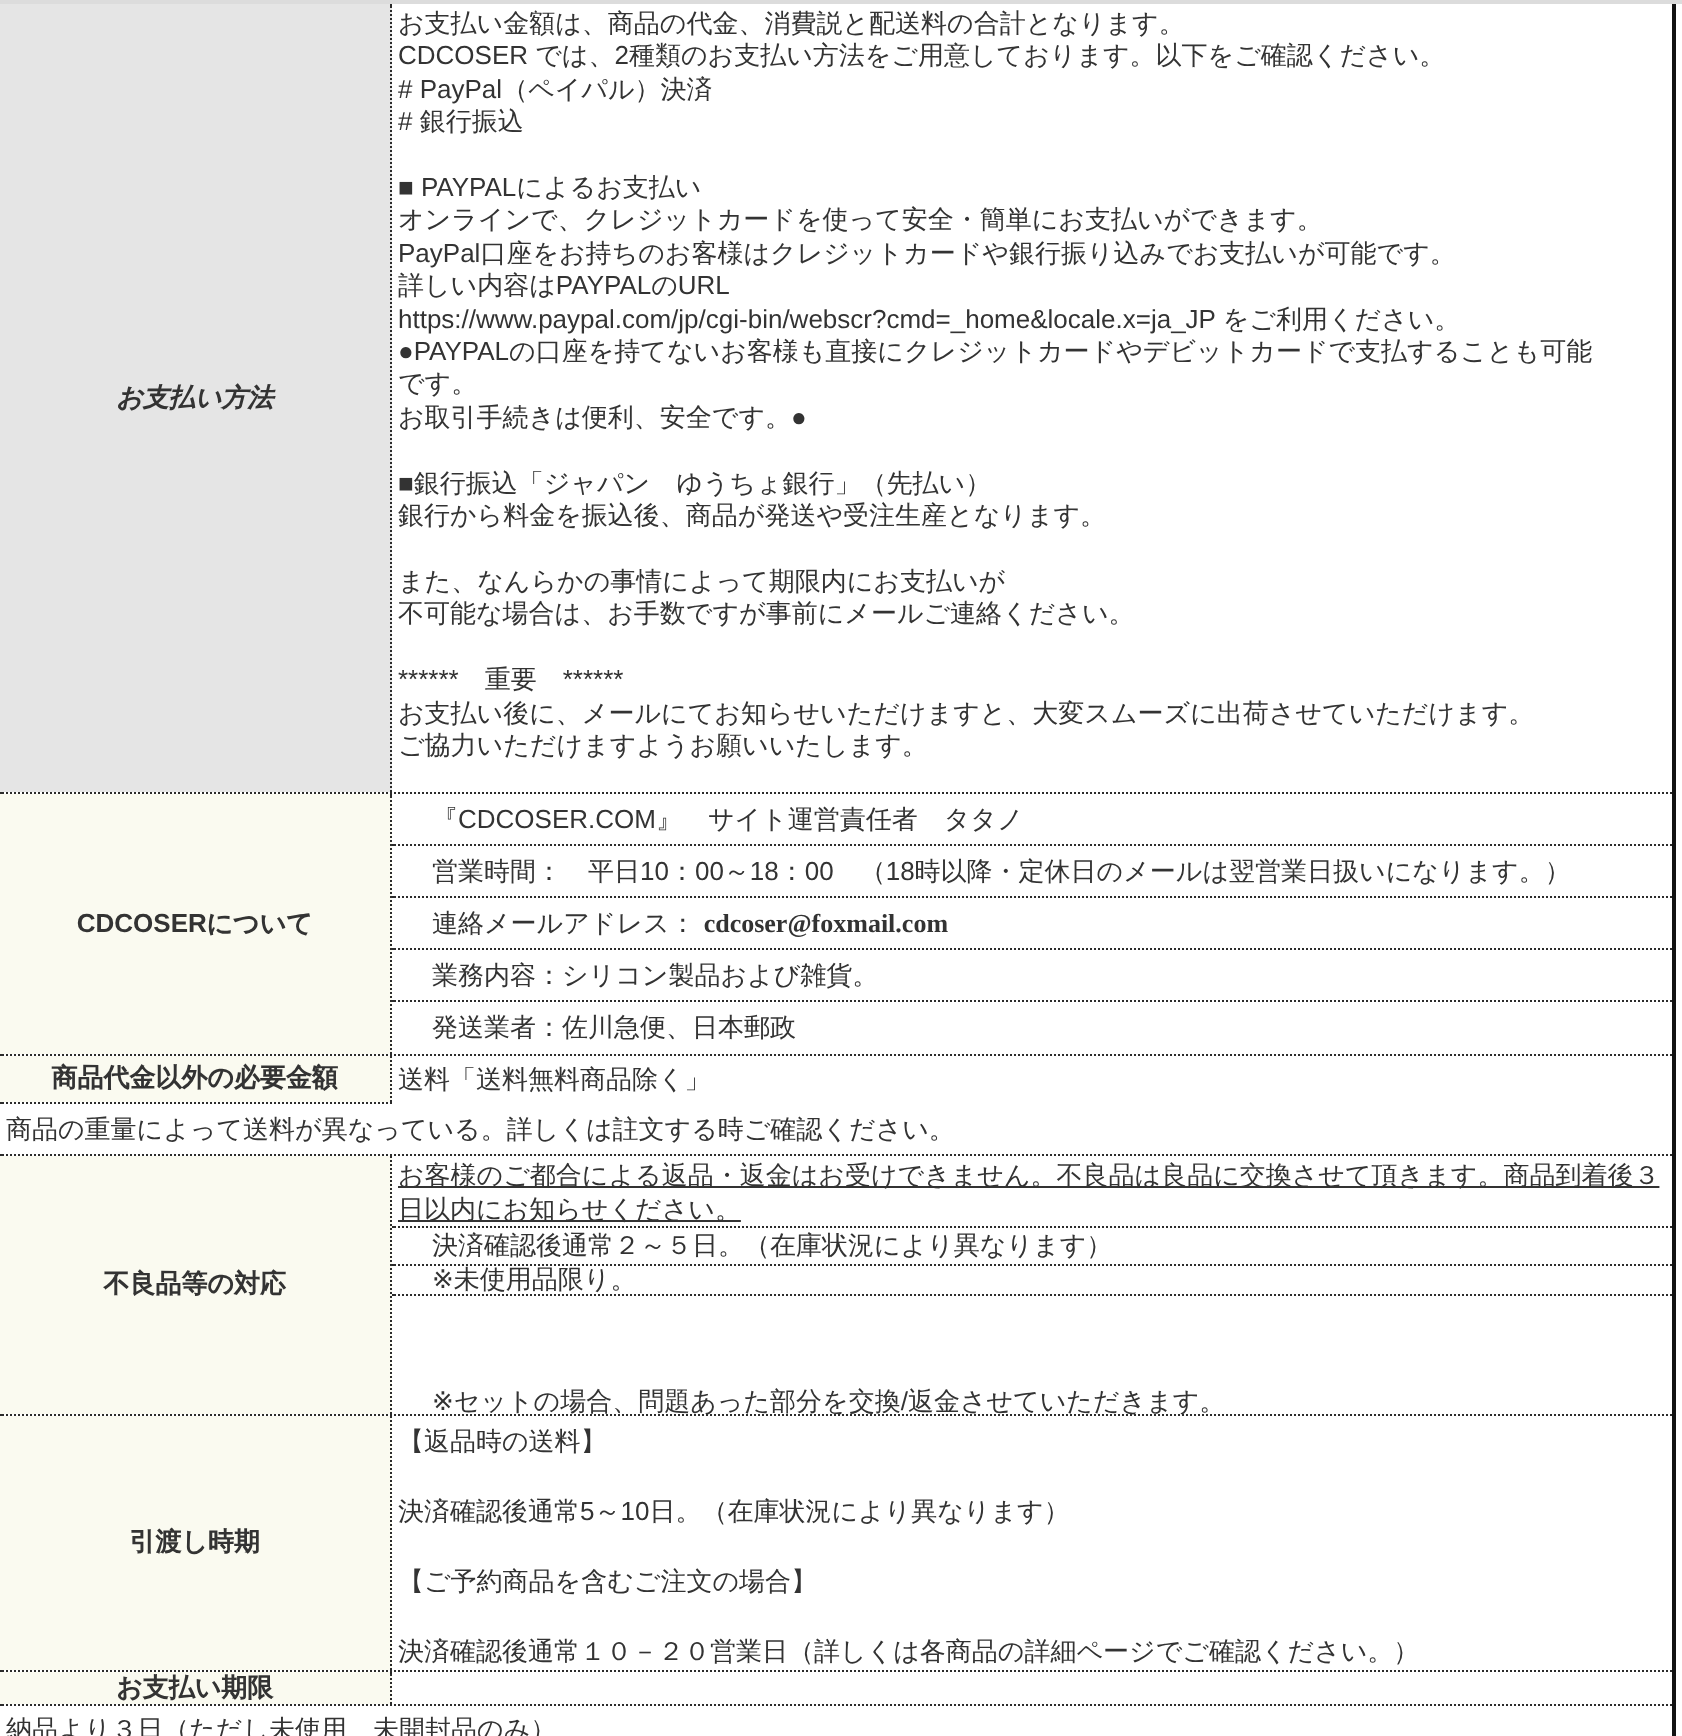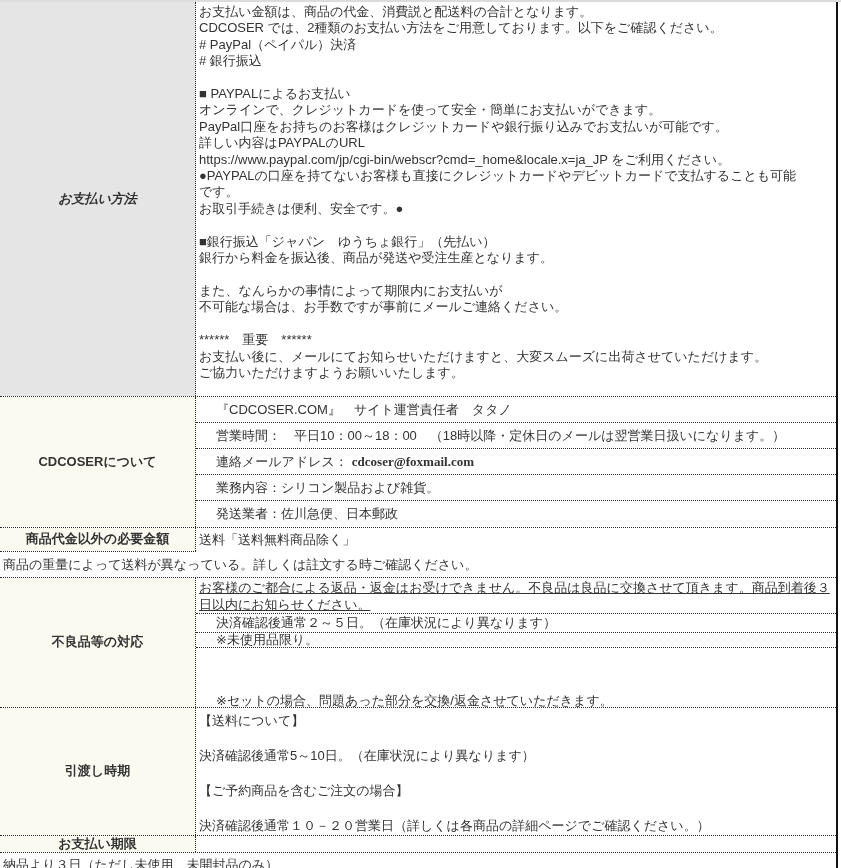--- a/index.html
+++ b/index.html
@@ -147,21 +147,21 @@
         <div class="subrow def-sub1">お客様のご都合による返品・返金はお受けできません。不良品は良品に交換させて頂きます。商品到着後３日以内にお知らせください。</div>
         <div class="subrow def-sub2">決済確認後通常２～５日。（在庫状況により異なります）</div>
         <div class="subrow def-sub3">※未使用品限り。</div>
         <div class="subrow def-sub4">※セットの場合、問題あった部分を交換/返金させていただきます。</div>
       </div>
     </div>
 
     <div class="row row-delivery">
       <div class="label-cell">引渡し時期</div>
       <div class="content-cell pad">
-          <div class="line">【送料について】</div>
+          <div class="line">【返品時の送料】</div>
           <div class="line">&nbsp;</div>
           <div class="line">決済確認後通常5～10日。（在庫状況により異なります）</div>
           <div class="line">&nbsp;</div>
           <div class="line">【ご予約商品を含むご注文の場合】</div>
           <div class="line">&nbsp;</div>
           <div class="line">決済確認後通常１０－２０営業日（詳しくは各商品の詳細ページでご確認ください。）</div>
         </div>
     </div>
 
     <div class="row">

